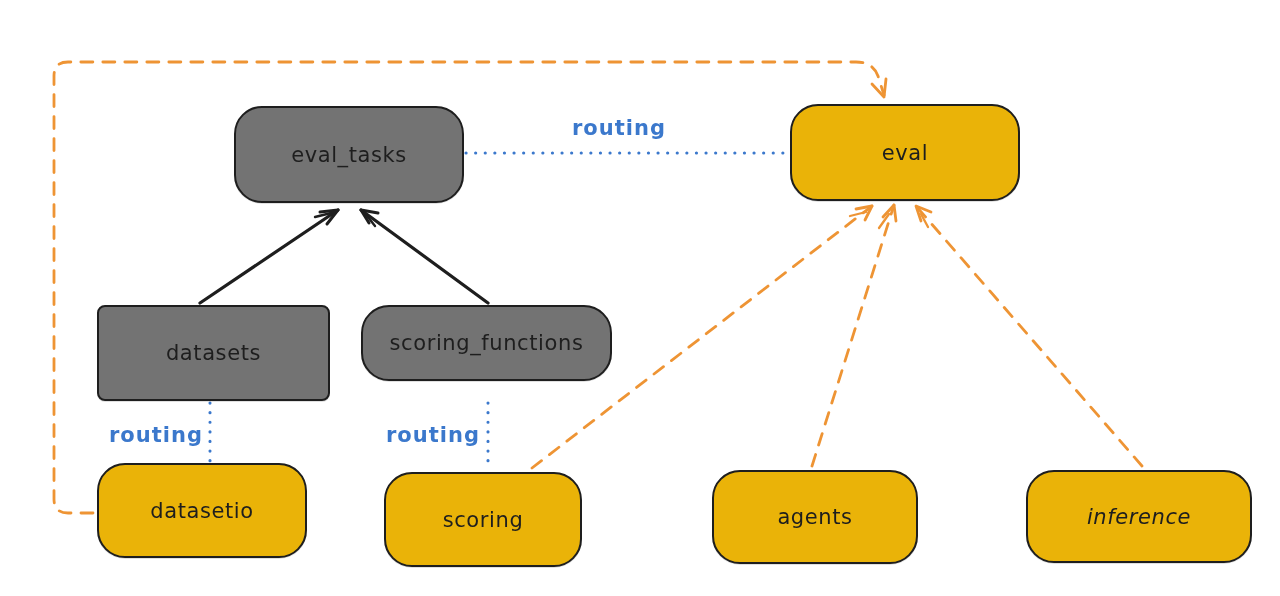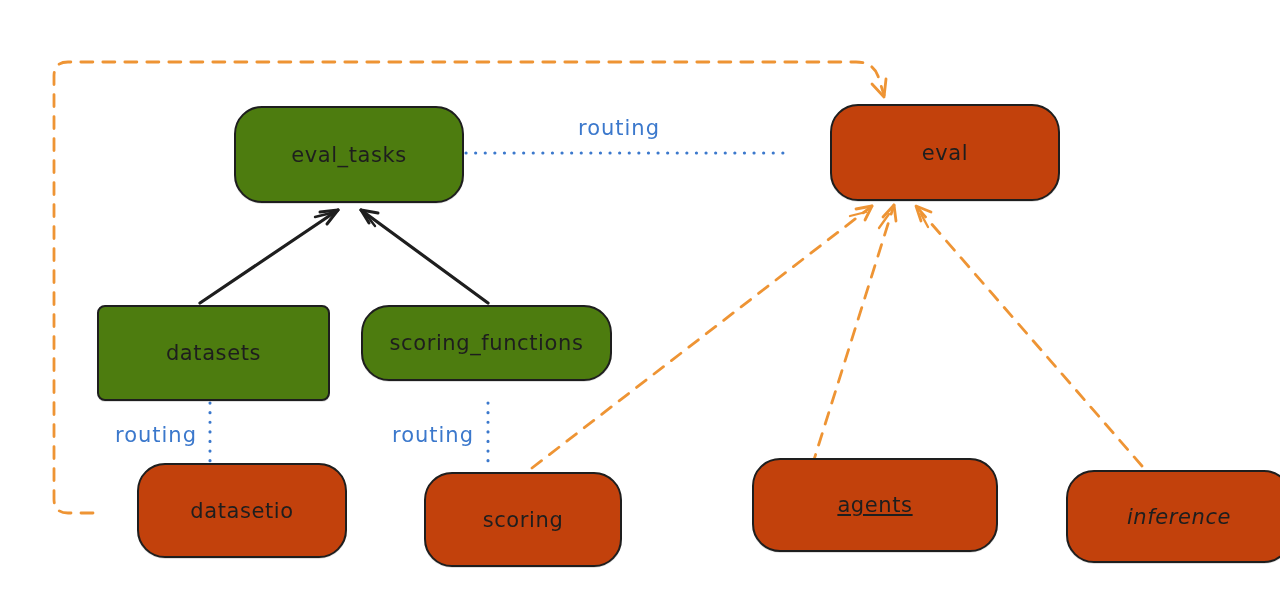--- a/index.html
+++ b/index.html
@@ -28,37 +28,37 @@
     border: 2.6px solid #1e1e1e;
     border-radius: 28px;
     display: flex;
     align-items: center;
     justify-content: center;
     font-size: 21px;
     letter-spacing: 0.6px;
     color: #1e1e1e;
     box-shadow: 0 1px 0 rgba(0,0,0,0.12);
   }
-  .node.blue  { background: #4d7c0f; }
-  .node.green { background: #c2410c; margin-left: 40px; }
+  .node.blue  { background: #737373; }
+  .node.green { background: #eab308; }
 
   .node-eval-tasks        { left: 234px;  top: 106px; width: 230px; height: 97px; }
   .node-eval              { left: 790px;  top: 104px; width: 230px; height: 97px; }
   .node-datasets          { left: 97px;   top: 305px; width: 233px; height: 96px; border-radius: 8px; }
   .node-scoring-functions { left: 361px;  top: 305px; width: 251px; height: 76px; }
   .node-datasetio         { left: 97px;   top: 463px; width: 210px; height: 95px; }
   .node-scoring           { left: 384px;  top: 472px; width: 198px; height: 95px; }
-  .node-agents            { left: 712px;  top: 458px; width: 246px; height: 94px; text-decoration: underline; }
+  .node-agents            { left: 712px;  top: 470px; width: 206px; height: 94px; }
   .node-inference         { left: 1026px; top: 470px; width: 226px; height: 93px; font-style: italic; }
 
   .edge-label {
     position: absolute;
     color: #3b78cc;
     font-size: 21px;
-    font-weight: 400;
+    font-weight: 700;
     letter-spacing: 1px;
     text-align: center;
     width: 110px;
   }
   .edge-label-top  { left: 564px; top: 116px; }
   .edge-label-left { left: 101px; top: 423px; }
   .edge-label-mid  { left: 378px; top: 423px; }
 </style>
 </head>
 <body>

